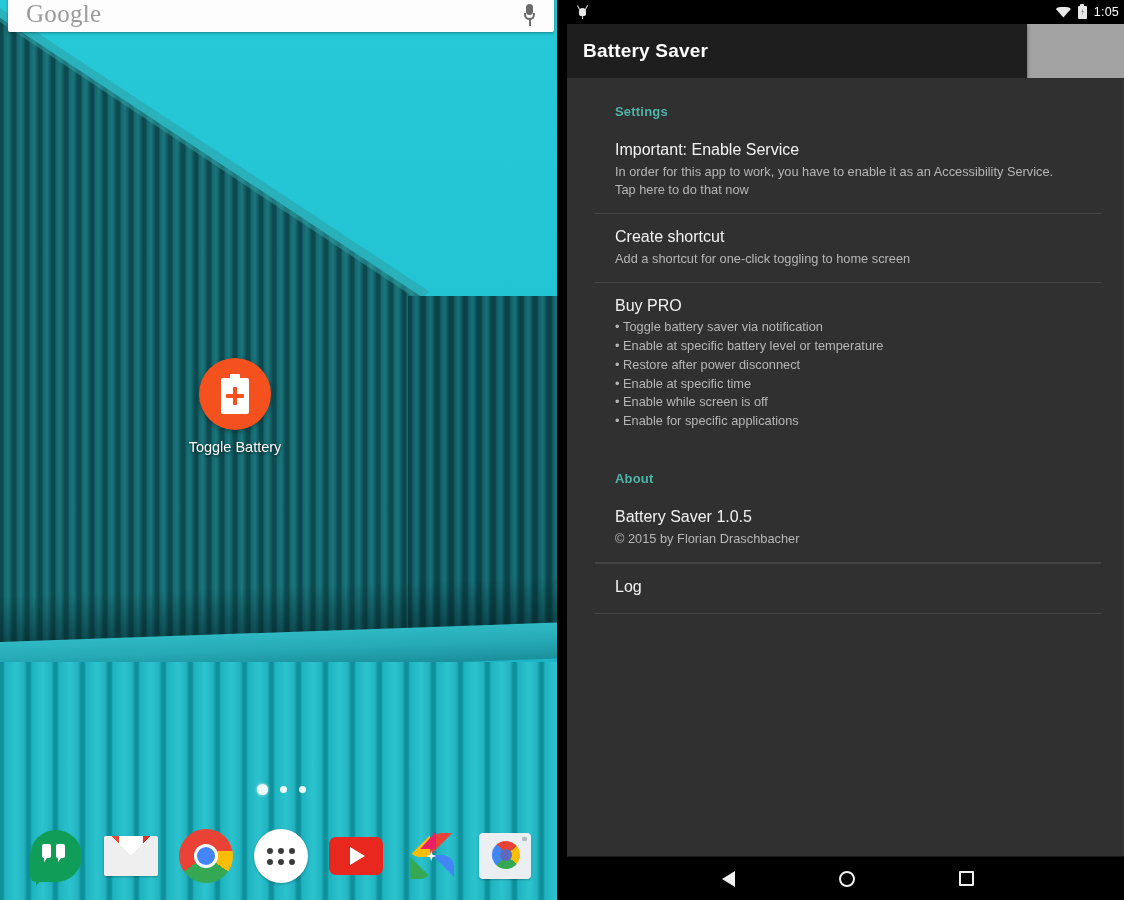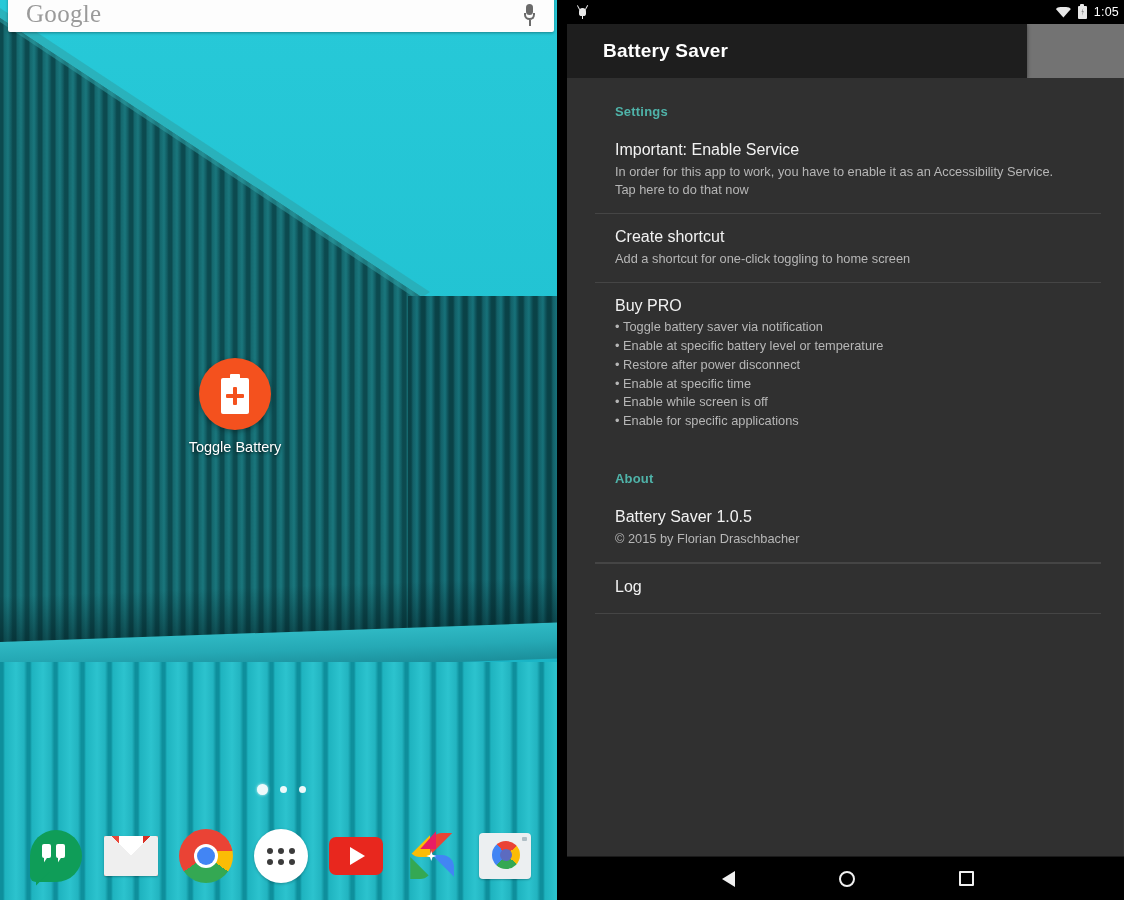--- a/index.html
+++ b/index.html
@@ -189,21 +189,21 @@
   .cam { width:52px; height:46px; background:#eceff1; border-radius:4px; margin:5px 1px;
          position:relative; box-shadow:0 1px 2px rgba(0,0,0,.25); }
   .cam .lens { position:absolute; left:13px; top:8px; width:28px; height:28px; border-radius:50%;
                background:conic-gradient(from -40deg,#ea4335 0deg 90deg,#fbbc05 90deg 170deg,
                           #34a853 170deg 265deg,#4285f4 265deg 360deg); }
   .cam .lens:after { content:""; position:absolute; left:8px; top:8px; width:12px; height:12px;
                      border-radius:50%; background:#5c6bc0; }
   .cam .fl { position:absolute; right:4px; top:4px; width:5px; height:4px; border-radius:1px; background:#b0bec5; }
 
   
-  .app { position:relative; width:562px; height:900px; background:#737373; overflow:hidden; }
+  .app { position:relative; width:562px; height:900px; background:#a3a3a3; overflow:hidden; }
 
   .statusbar {
     position:absolute; left:0; top:0; width:562px; height:24px; background:#000;
     display:flex; align-items:center; justify-content:space-between; padding:0 10px;
   }
   .sb-left { display:flex; align-items:center; gap:6px; }
   .adb { position:relative; width:11px; height:14px; }
   .adb .head { position:absolute; left:2px; top:3px; width:7px; height:8px; background:#e8e8e8;
                border-radius:4px 4px 3px 3px; }
   .adb .a1 { position:absolute; left:1px; top:0px; width:1.4px; height:5px; background:#e8e8e8;
@@ -216,21 +216,21 @@
           clip-path:polygon(50% 100%, 0 22%, 12% 10%, 50% 0, 88% 10%, 100% 22%); }
   .sb-batt { position:relative; width:9px; height:13px; background:#e8e8e8; border-radius:1px; }
   .sb-batt:before { content:""; position:absolute; left:2.6px; top:-2px; width:4px; height:2px;
                     background:#e8e8e8; border-radius:1px 1px 0 0; }
   .sb-batt:after { content:""; position:absolute; left:3px; top:2.5px; width:3.5px; height:8px;
                    background:#555; clip-path:polygon(70% 0,20% 48%,58% 48%,28% 100%,80% 42%,42% 42%); }
   .sb-time { font-size:12.5px; color:#fff; letter-spacing:.2px; }
 
   .actionbar {
     position:absolute; left:0; top:24px; width:460px; height:54px; background:#1e1e1e;
-    display:flex; align-items:center; padding:0 36px;
+    display:flex; align-items:center; padding:0 16px;
     box-shadow:0 1px 4px rgba(0,0,0,.45);
   }
   .ab-title { font-size:19px; color:#fff; font-weight:bold; letter-spacing:.2px; }
 
   .content { position:absolute; left:0; top:78px; width:562px; height:778px; background:#303030; }
   .scrollarea { position:absolute; left:0; top:0; width:562px; height:778px; overflow:hidden; }
   .scroll-track { position:absolute; right:0; top:0; width:6px; height:778px; background:#343434; }
 
   .section-head {
     padding:26px 48px 8px 48px; font-size:13px; color:#4fb3a9; font-weight:bold; letter-spacing:.2px;

